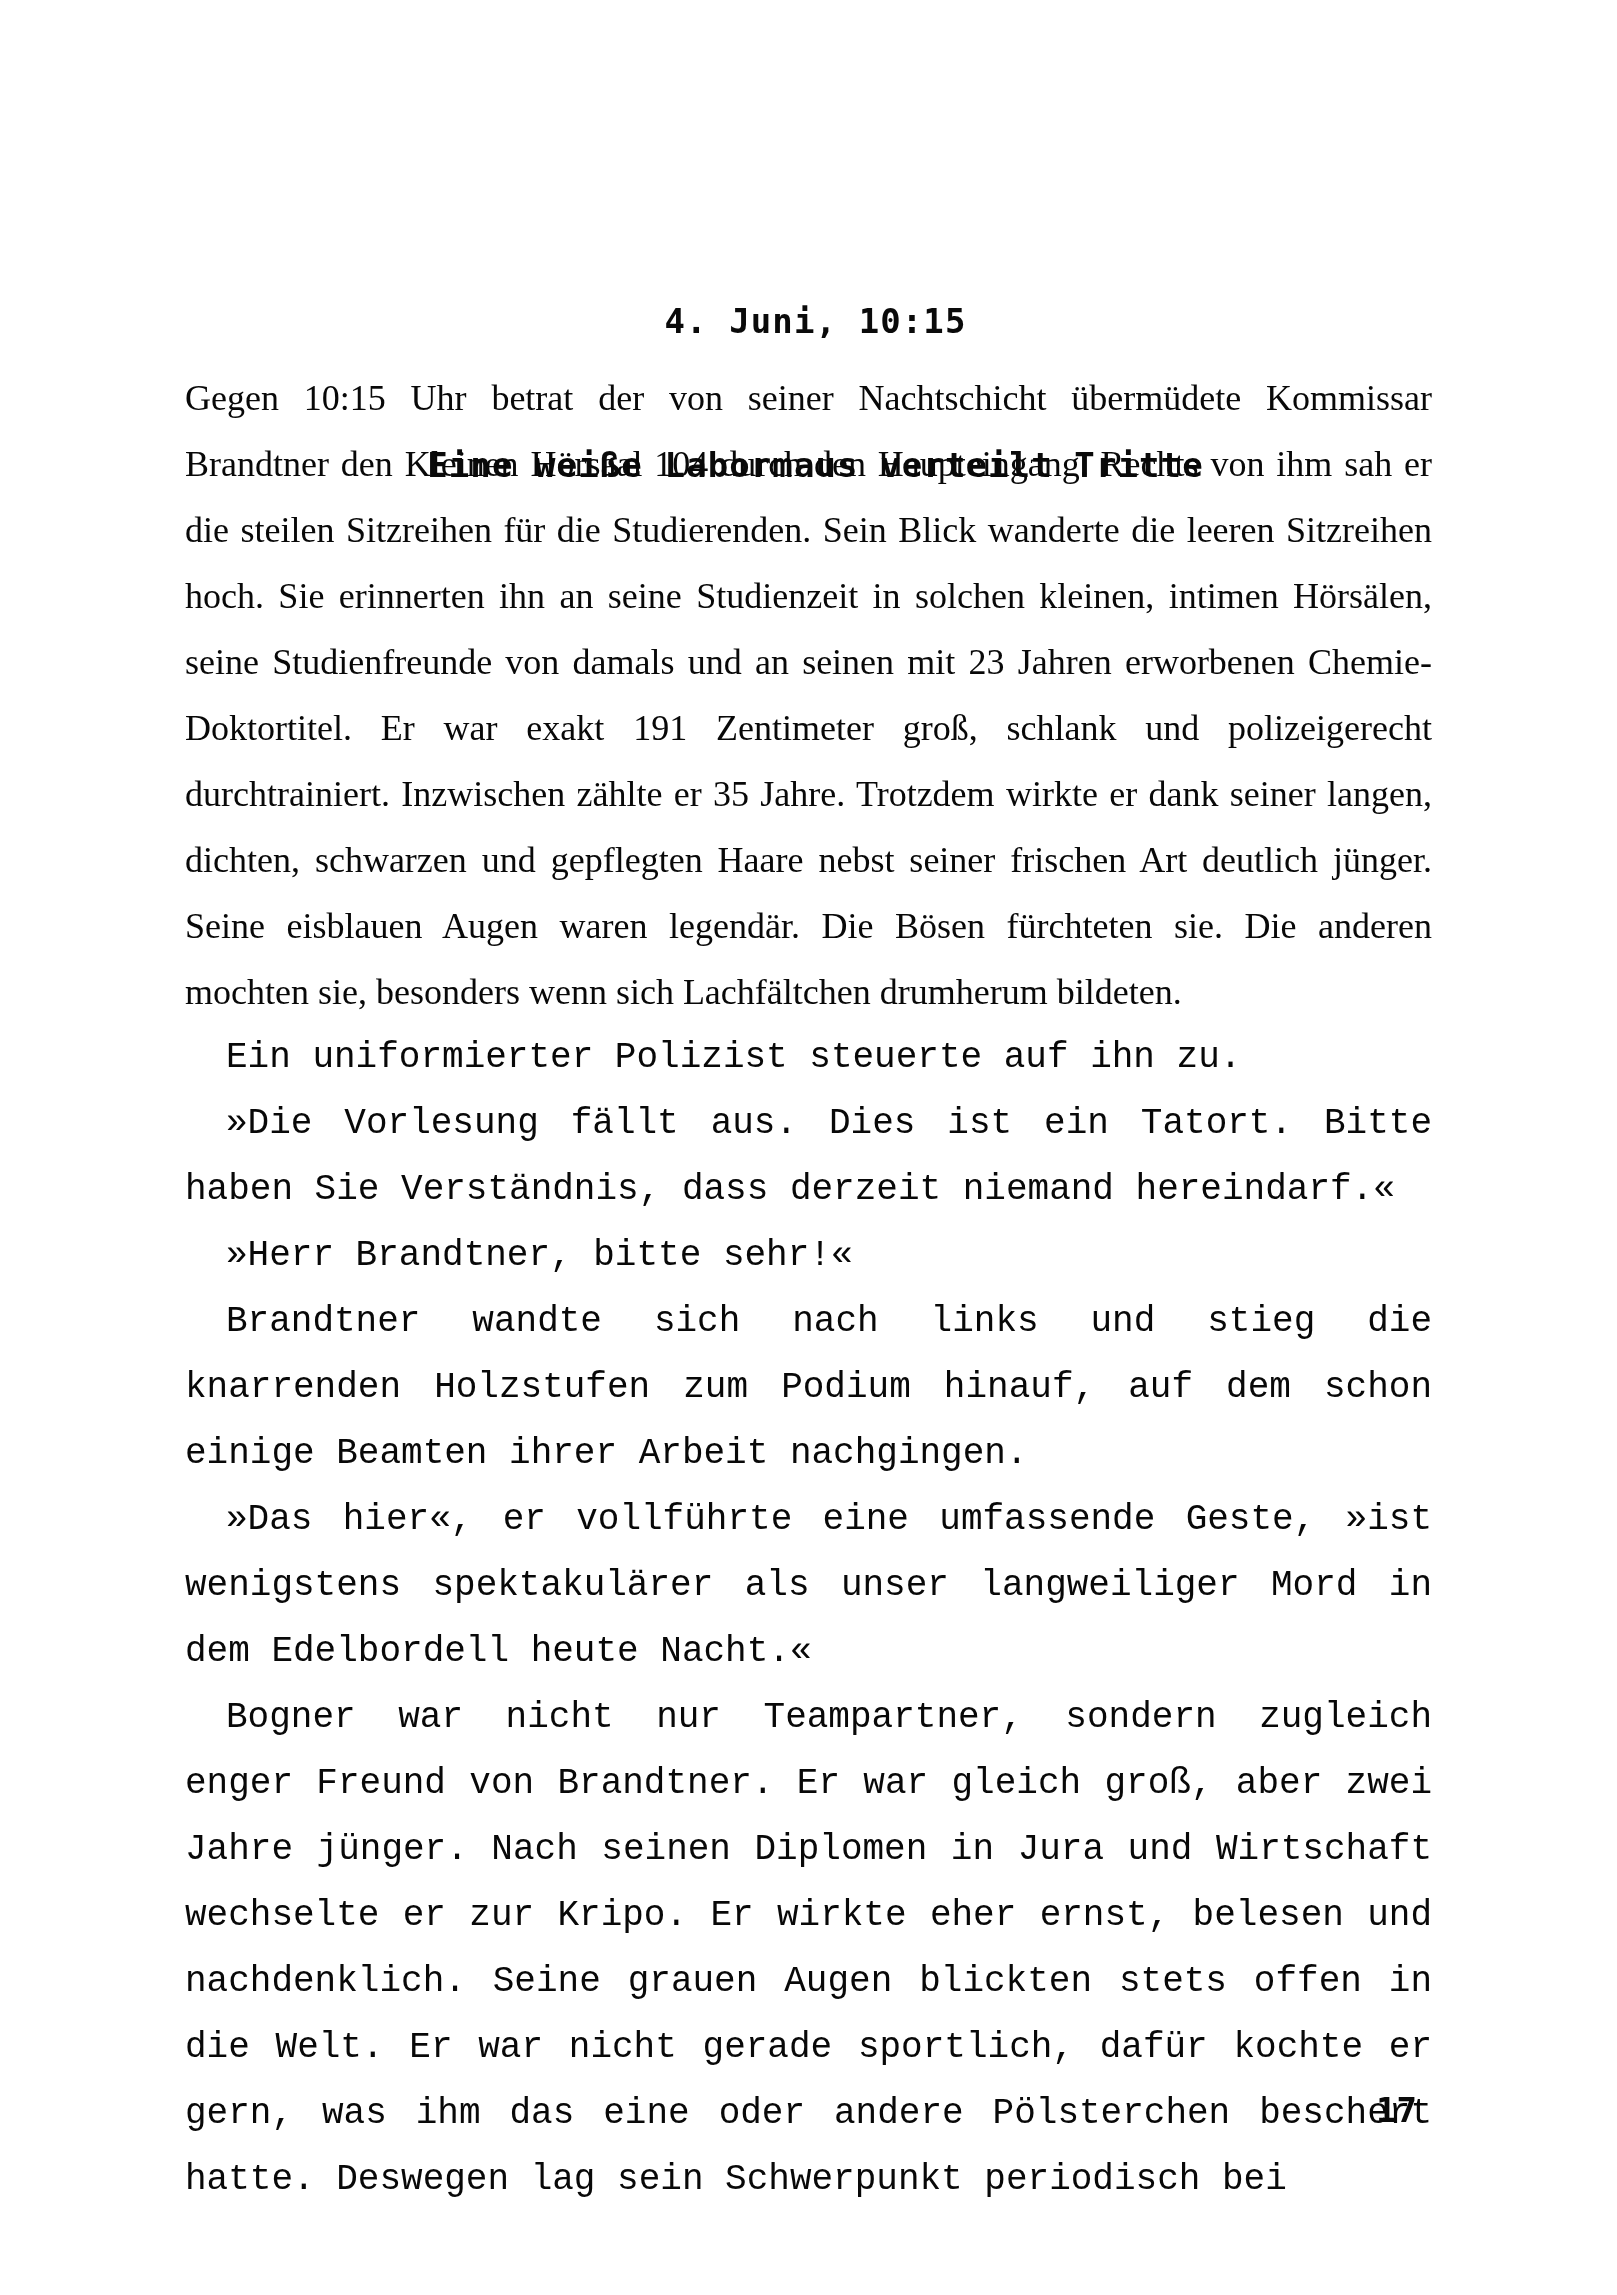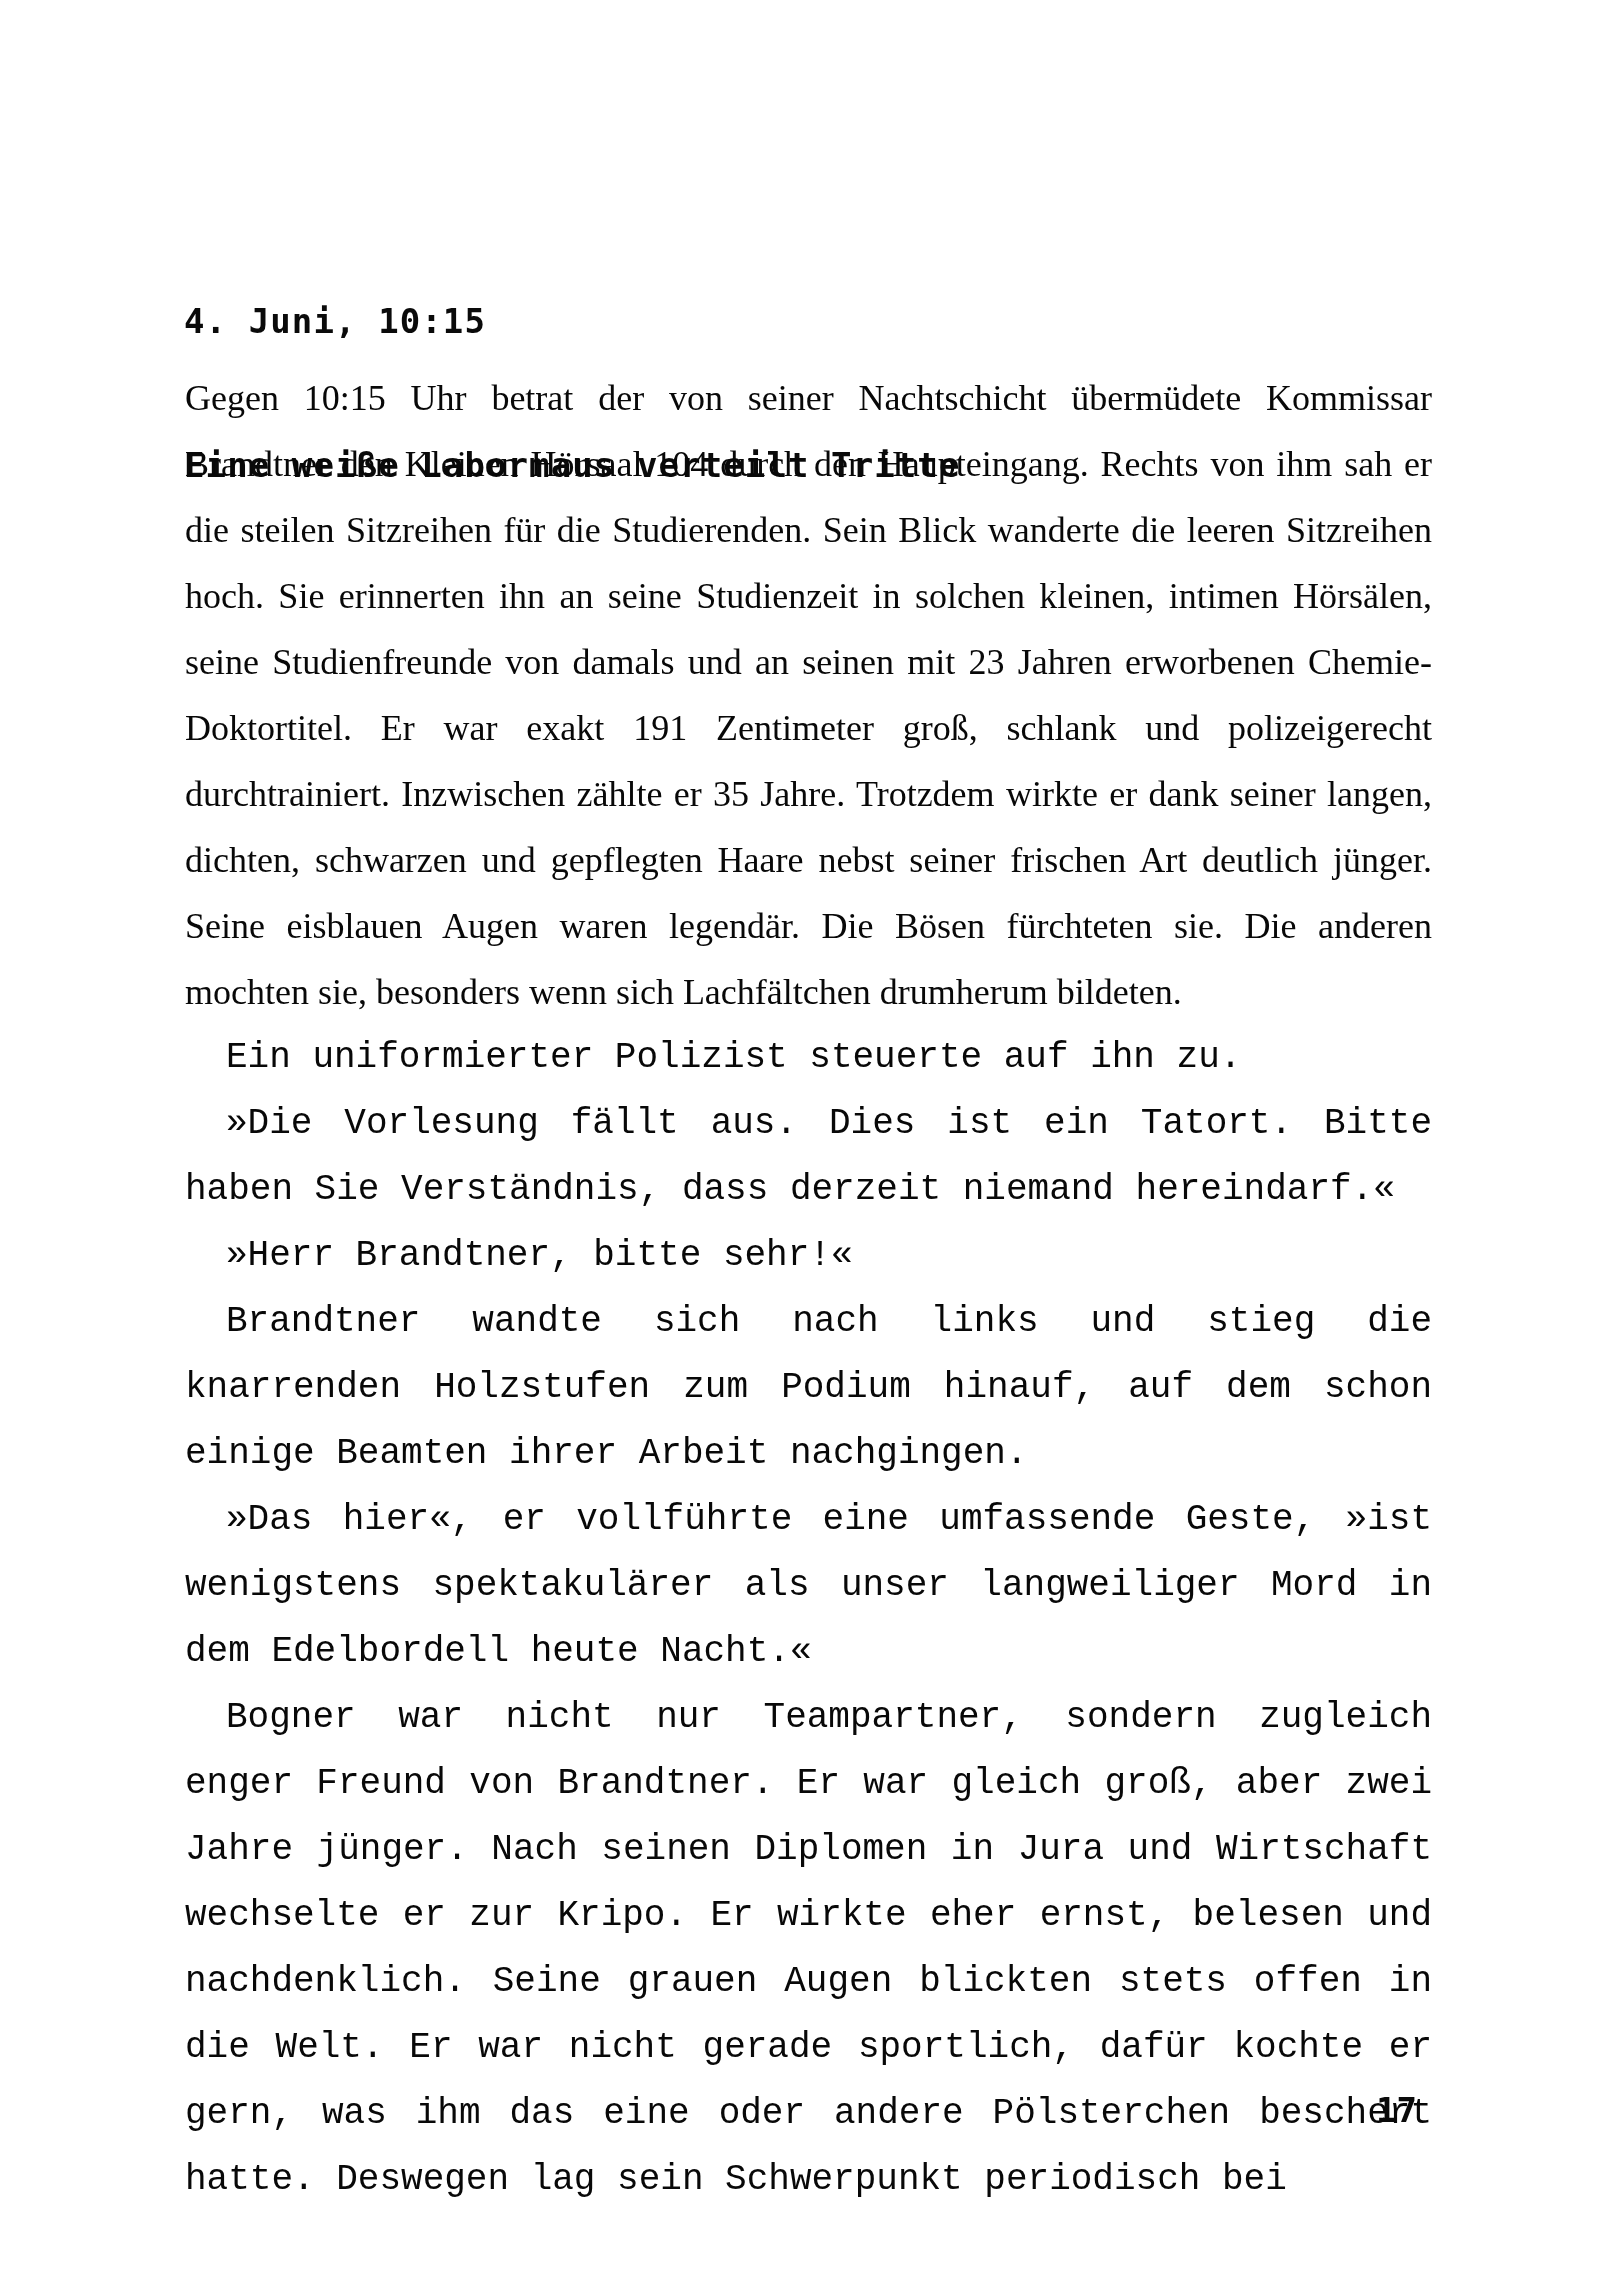--- a/index.html
+++ b/index.html
@@ -26,20 +26,21 @@
     font-family: "DejaVu Sans Mono", "Liberation Mono", monospace;
     font-weight: 700;
     font-size: 34px;
     line-height: 48px;
     letter-spacing: 1.1px;
     color: #0a0a0a;
     white-space: pre;
   }
   .chapter-head .head-line {
     display: block;
+    text-align: center;
   }
 
   
   .body-block {
     position: absolute;
     left: 185px;
     top: 365px;
     width: 1247px;
     font-family: "Liberation Serif", "DejaVu Serif", serif;
     font-size: 36px;

